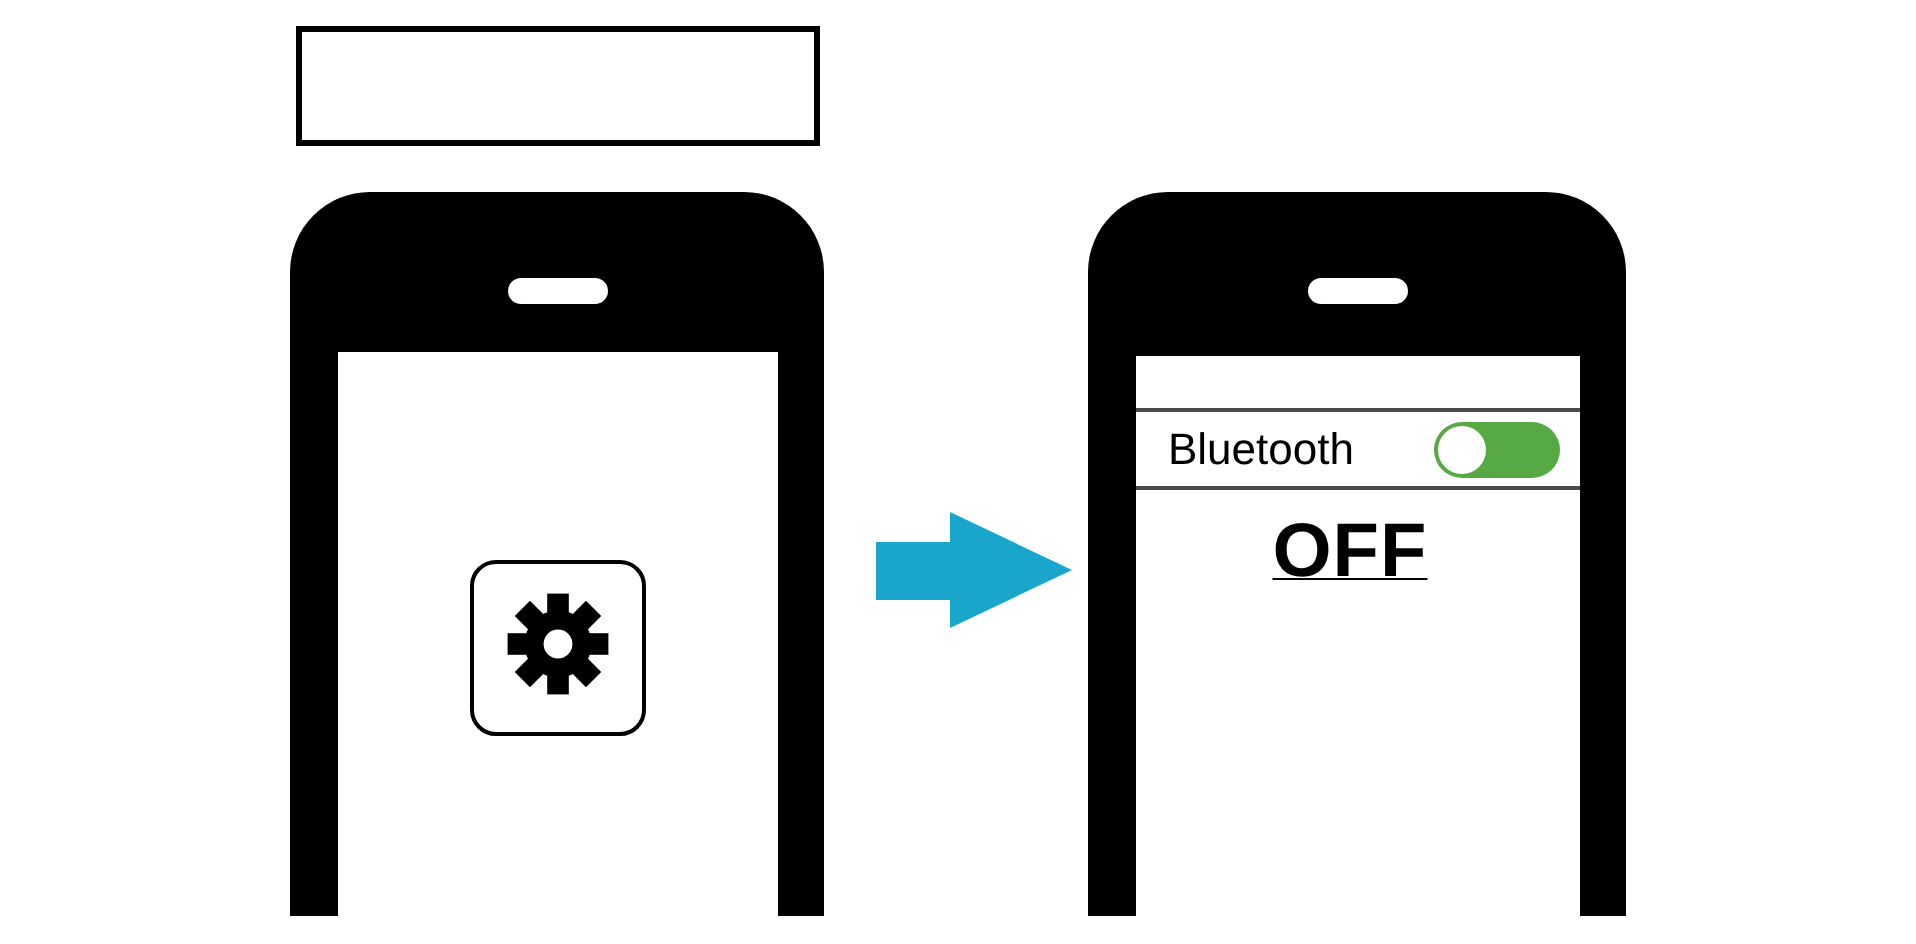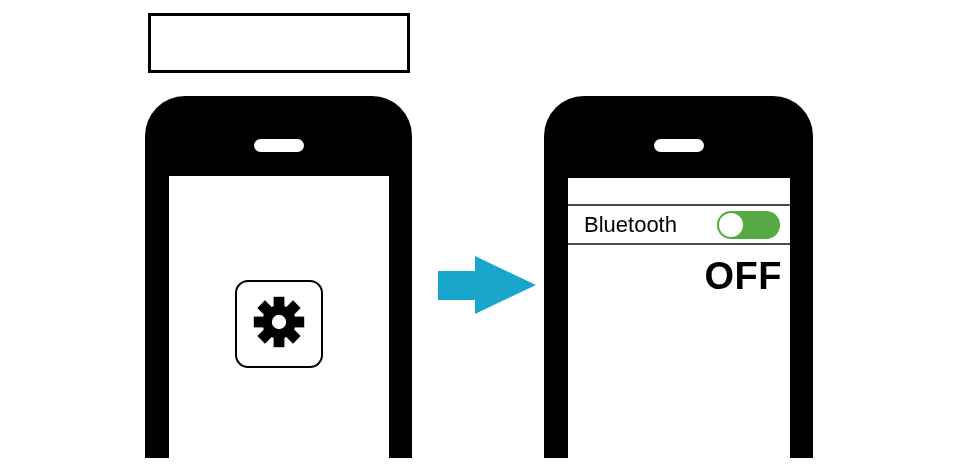--- a/index.html
+++ b/index.html
@@ -105,22 +105,23 @@
   .toggle .knob {
     position: absolute;
     left: 2px;
     top: 2px;
     width: 24px;
     height: 24px;
     border-radius: 50%;
     background: #ffffff;
   }
   .off-row {
-    text-align: right;
+    text-align: center;
     padding: 12px 8px 0 0;
+    text-decoration: underline;
   }
   .off-label {
     font-size: 38px;
     font-weight: bold;
     color: #000000;
     line-height: 1;
     letter-spacing: 0.5px;
   }
 
   

